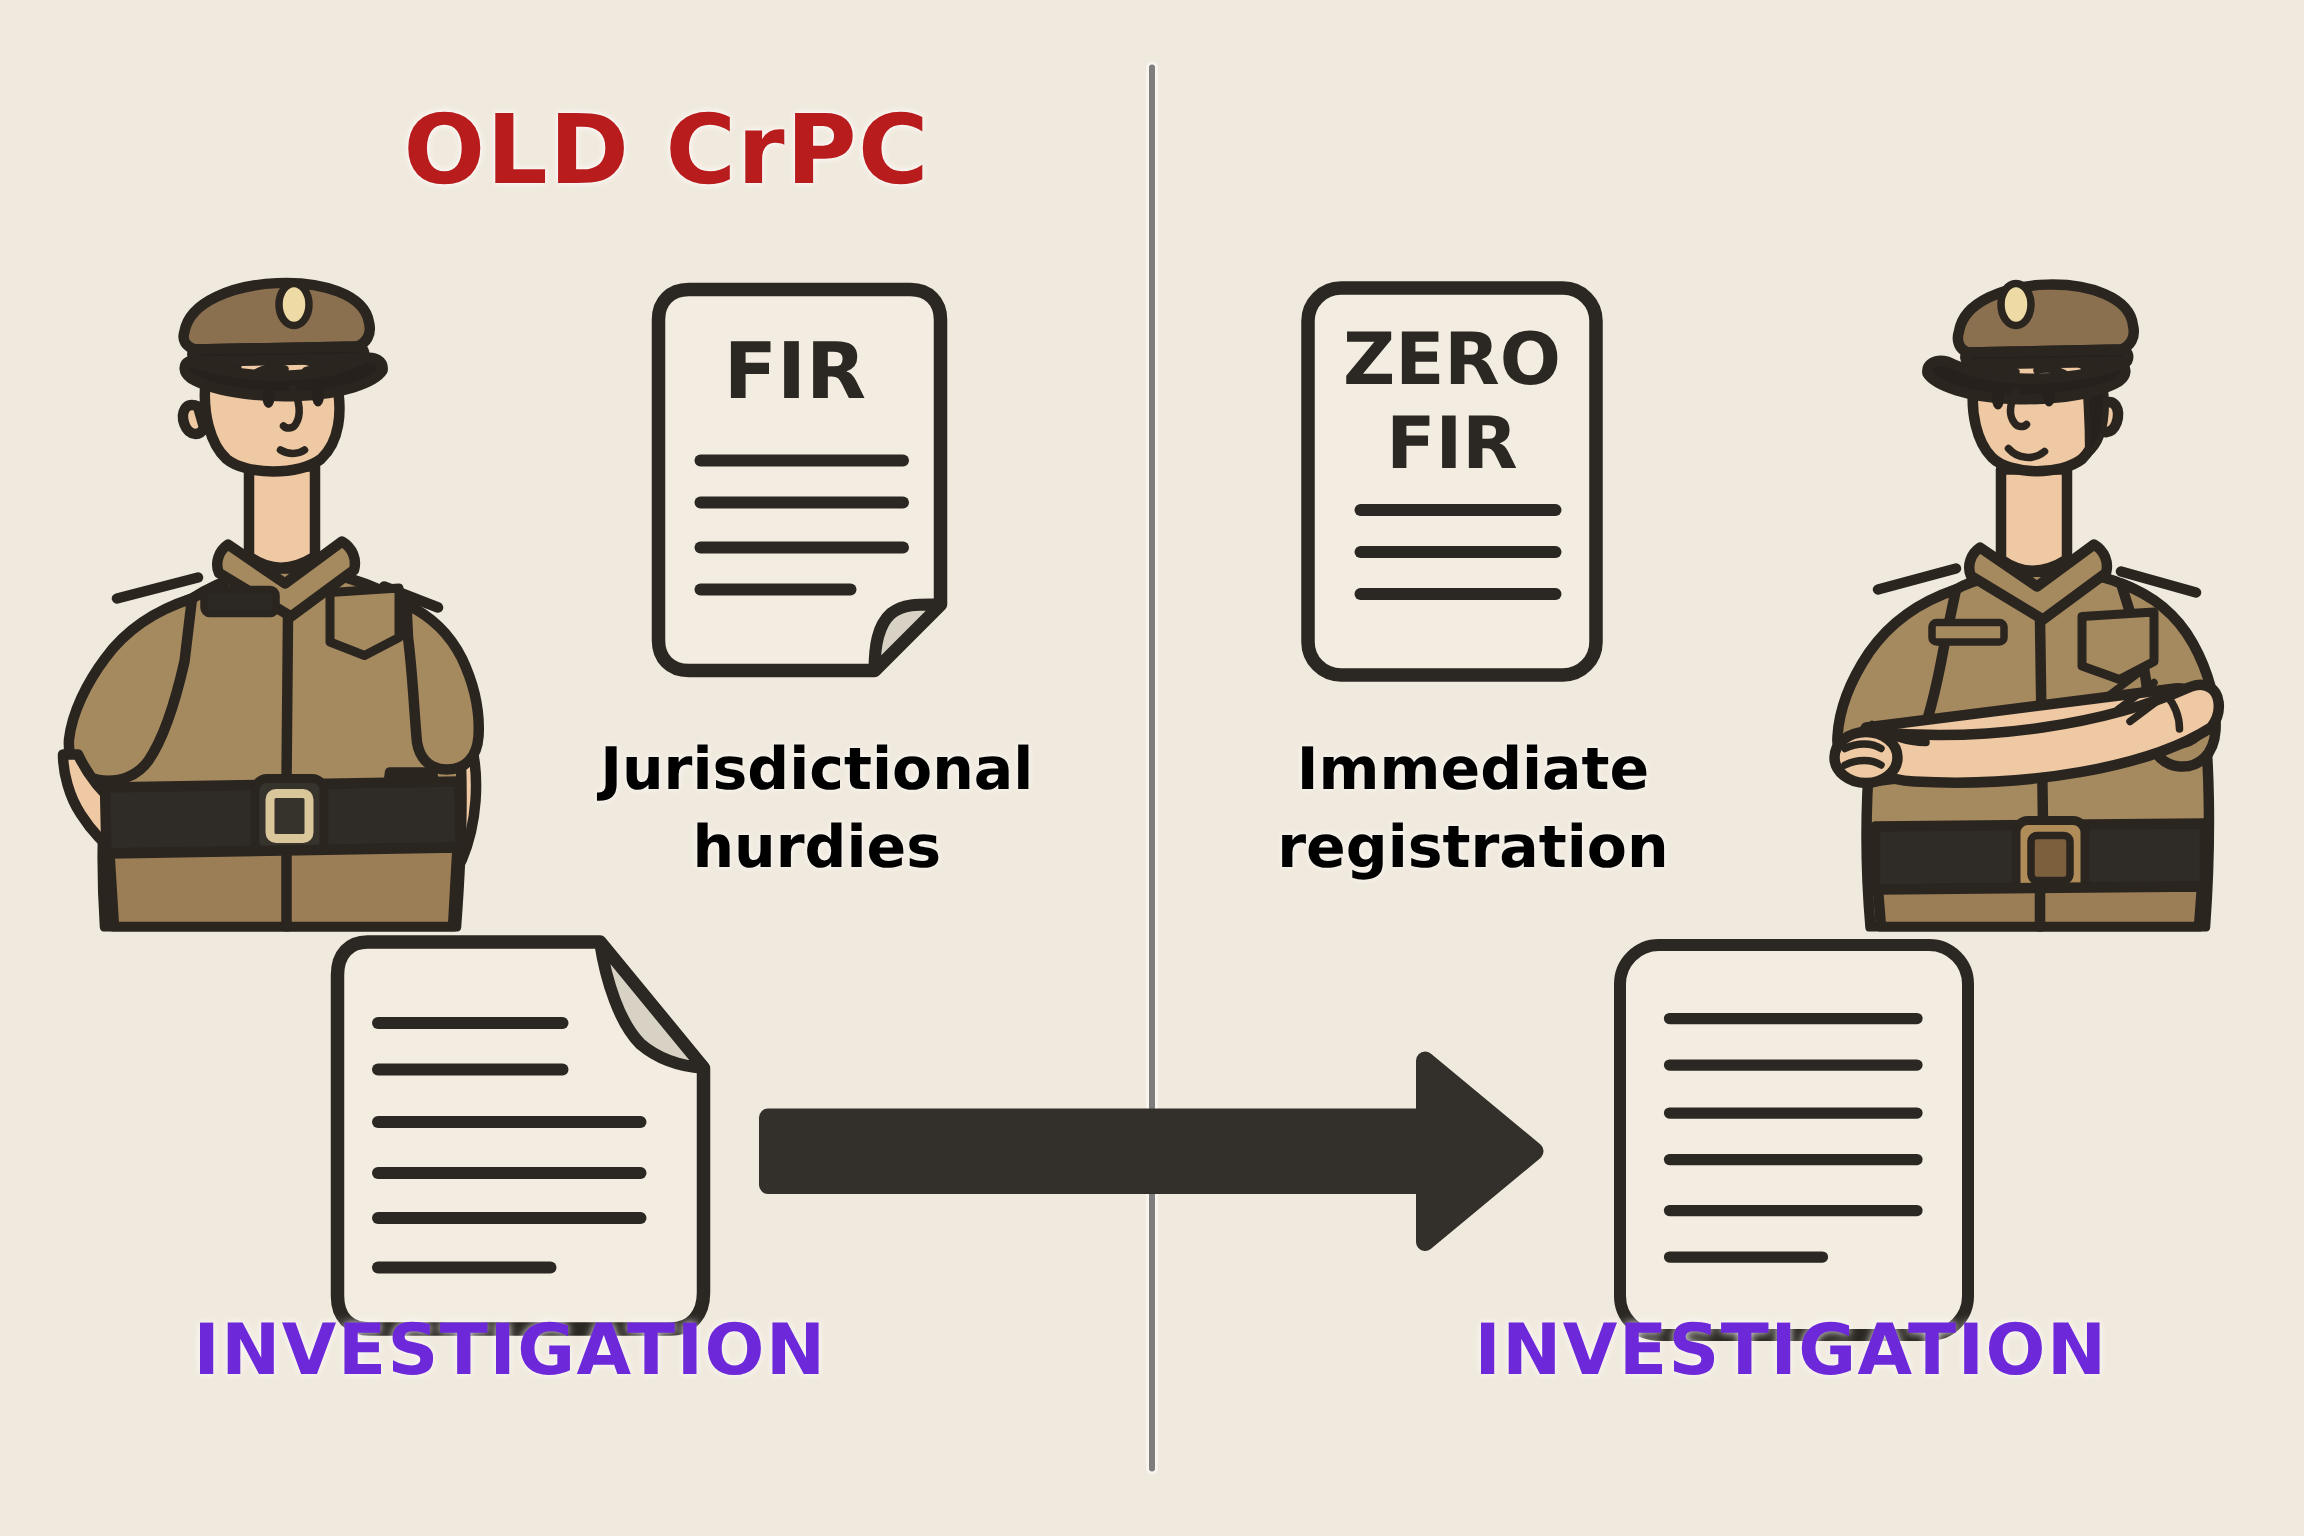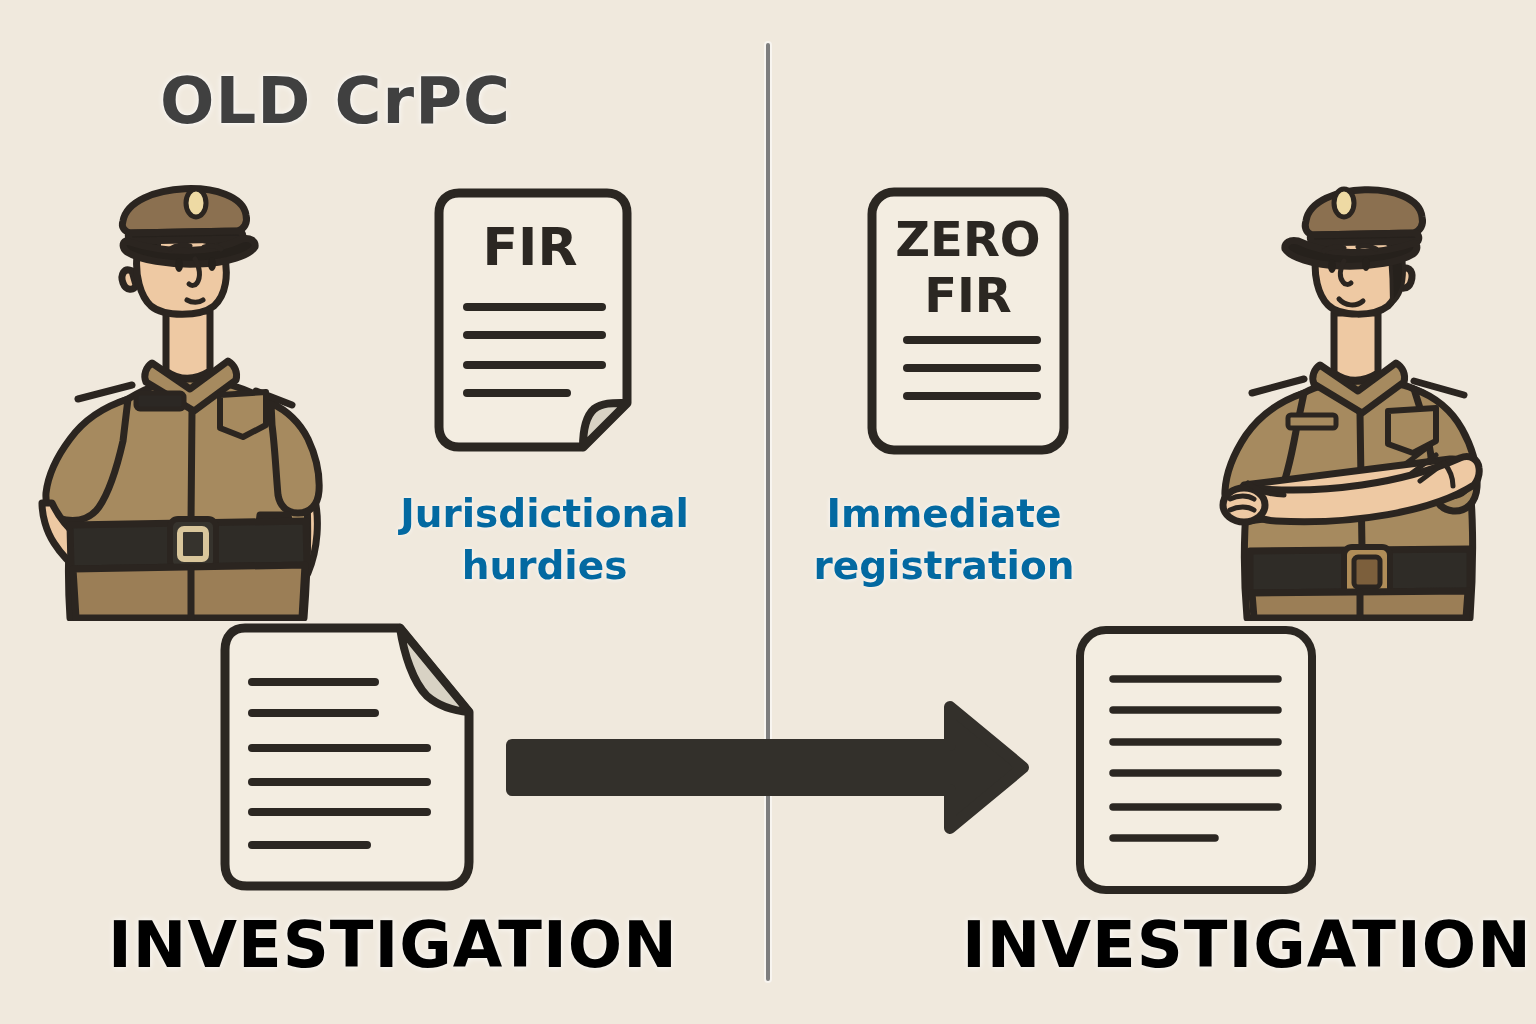--- a/index.html
+++ b/index.html
@@ -13,38 +13,38 @@
   }
   .abs{position:absolute;}
   .divider{
     left:766px;top:43px;width:4px;height:938px;
     background:#7e7e7e;border-radius:3px;
     box-shadow:0 0 0 2px rgba(255,255,255,.55);
   }
   .panel-title{
     top:56px;height:90px;
     font-size:64px;font-weight:bold;letter-spacing:1px;
-    text-align:left;line-height:90px;
-    color:#404040;
+    text-align:right;line-height:90px;
+    color:#b91c1c;
     text-shadow:0 0 6px rgba(255,255,255,.9), 0 0 2px rgba(255,255,255,.9);
   }
   .title-left{left:160px;width:460px;}
   .title-right{left:900px;width:440px;}
   .caption{
     top:488px;
     font-size:39px;font-weight:bold;line-height:1.34;
-    text-align:center;color:#0369a1;
+    text-align:center;color:#000000;
     text-shadow:0 0 5px rgba(255,255,255,.85);
   }
   .caption-left{left:372px;width:345px;}
-  .caption-right{left:765px;width:358px;}
+  .caption-right{left:803px;width:358px;}
   .footer-label{
-    top:908px;height:70px;
-    font-size:64px;font-weight:bold;letter-spacing:1px;
-    text-align:center;color:#000000;
+    top:873px;height:70px;
+    font-size:47px;font-weight:bold;letter-spacing:1px;
+    text-align:center;color:#6d28d9;
     text-shadow:0 0 6px rgba(255,255,255,.9);
   }
   .footer-left{left:108px;width:464px;}
   .footer-right{left:962px;width:464px;}
   svg{display:block;}
   .doc-text{
     font-family:"DejaVu Sans","Liberation Sans",sans-serif;
     font-weight:bold;fill:#2b2722;
   }
 </style>

